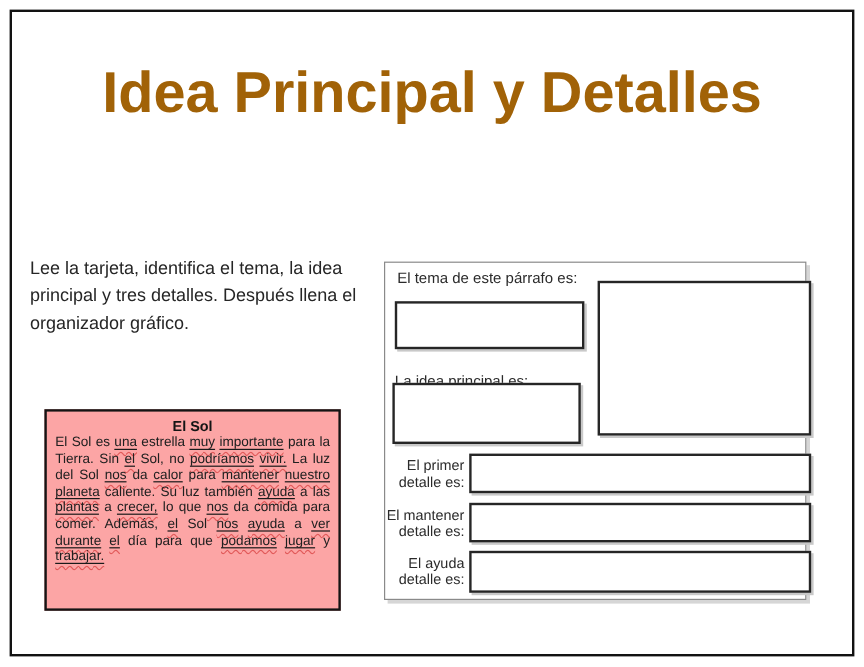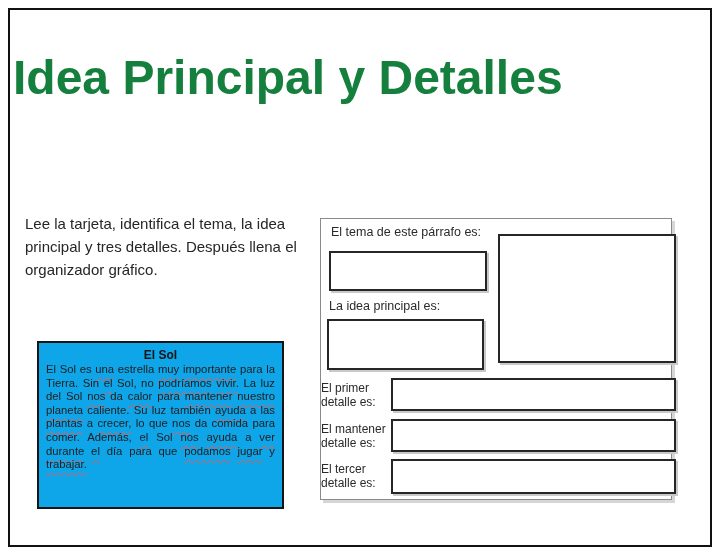--- a/index.html
+++ b/index.html
@@ -1,47 +1,47 @@
 <!DOCTYPE html>
 <html style="--squiggle: #e25b5b;"><head>
 <meta charset="utf-8">
 <style>
   html,body{margin:0;padding:0;width:720px;height:556px;background:#ffffff;overflow:hidden;
     font-family:"Liberation Sans",sans-serif;color:#1d1d1d;}
   .page-border{position:absolute;left:8px;top:8px;right:8px;bottom:9px;border:2px solid #121212;pointer-events:none;}
 
   
-  .title{position:absolute;top:38px;left:13px;right:0;font-weight:800;color:#15803d;}
+  .title{position:absolute;top:38px;left:0;right:0;text-align:center;font-weight:800;color:#a16207;}
   .title div{font-size:48px;line-height:79px;letter-spacing:0px;}
 
   
   .instructions{position:absolute;left:25px;top:212px;width:292px;font-size:15px;line-height:23px;color:#262626;}
 
   
   .card{position:absolute;left:37px;top:341px;width:247px;height:168px;box-sizing:border-box;
-    border:2px solid #141414;padding:5px 7px 4px 7px;background:#0ea5e9;}
+    border:2px solid #141414;padding:5px 7px 4px 7px;background:#fca5a5;}
   .card-title{text-align:center;font-weight:bold;font-size:12px;line-height:14px;color:#141414;margin-bottom:1px;}
   .card-text{font-size:11.3px;line-height:13.6px;text-align:justify;color:#202020;}
   .uw{text-decoration:underline;text-decoration-style:wavy;text-decoration-color:var(--squiggle,#e25b5b);
       text-decoration-thickness:1px;text-underline-offset:3.5px;text-decoration-skip-ink:none;}
-  .uw .ub{text-decoration-style:solid;text-decoration-color:#1a1a1a;
+  .uw .ub{text-decoration:underline;text-decoration-style:solid;text-decoration-color:#1a1a1a;
       text-decoration-thickness:1px;text-underline-offset:2px;text-decoration-skip-ink:none;}
 
   
   .organizer{position:absolute;left:320px;top:218px;width:352px;height:282px;box-sizing:border-box;
     border:1.5px solid #8a8a8a;box-shadow:3px 3px 0 #d6d6d6;background:#fff;}
   .org-label{position:absolute;font-size:12.5px;color:#2a2a2a;white-space:nowrap;}
   .org-box{position:absolute;box-sizing:border-box;border:2px solid #262626;background:#fff;
     box-shadow:2px 2px 0 #c9c9c9;}
   .topic-label{left:10px;top:6px;}
   .topic-box{left:8px;top:32px;width:158px;height:40px;}
-  .idea-label{left:8px;top:80px;text-align:right;}
+  .idea-label{left:8px;top:92px;text-align:right;}
   .idea-box{left:6px;top:100px;width:157px;height:51px;}
   .big-box{left:177px;top:15px;width:178px;height:129px;}
-  .detail-label{position:absolute;left:0;width:66px;font-size:12px;line-height:13.5px;color:#2a2a2a;}
+  .detail-label{position:absolute;left:0;width:66px;text-align:right;font-size:12px;line-height:13.5px;color:#2a2a2a;}
   .detail-label span{display:block;}
   .dl-1{top:163px;} .dl-2{top:204px;} .dl-3{top:244px;}
   .detail-box{left:70px;width:285px;height:33px;}
   .db-1{top:159px;} .db-2{top:200px;} .db-3{top:240px;height:35px;}
 </style>
 </head>
 <body>
 
 <div class="page-border"></div>
 
@@ -71,17 +71,17 @@
   </div>
   <div class="org-box detail-box db-1"></div>
 
   <div class="detail-label dl-2">
     <span>El mantener</span>
     <span>detalle es:</span>
   </div>
   <div class="org-box detail-box db-2"></div>
 
   <div class="detail-label dl-3">
-    <span>El tercer</span>
+    <span>El ayuda</span>
     <span>detalle es:</span>
   </div>
   <div class="org-box detail-box db-3"></div>
 </div>
 
 </body></html>

